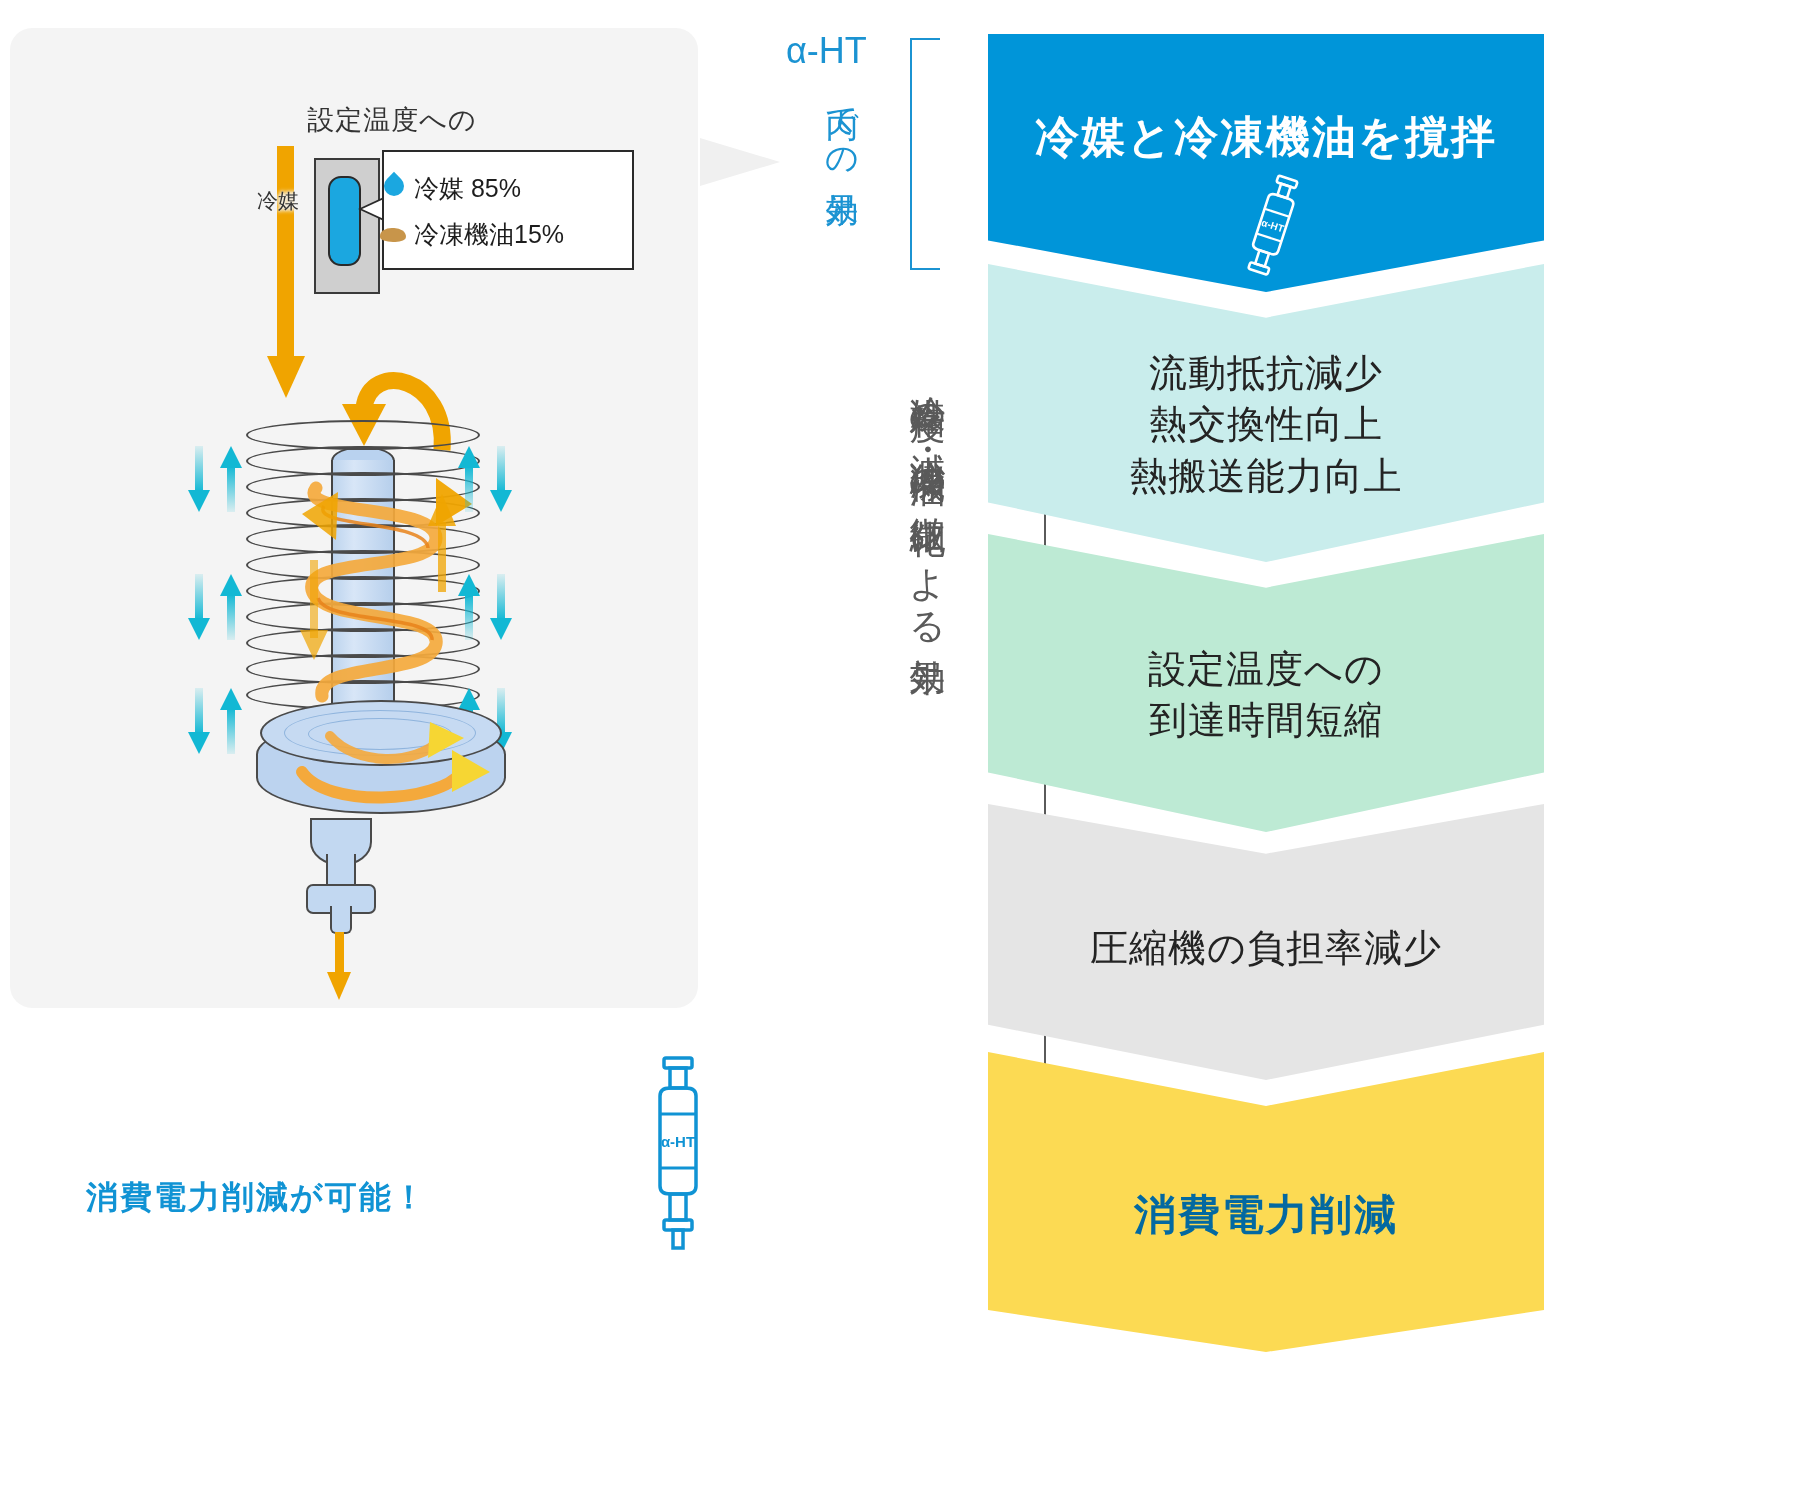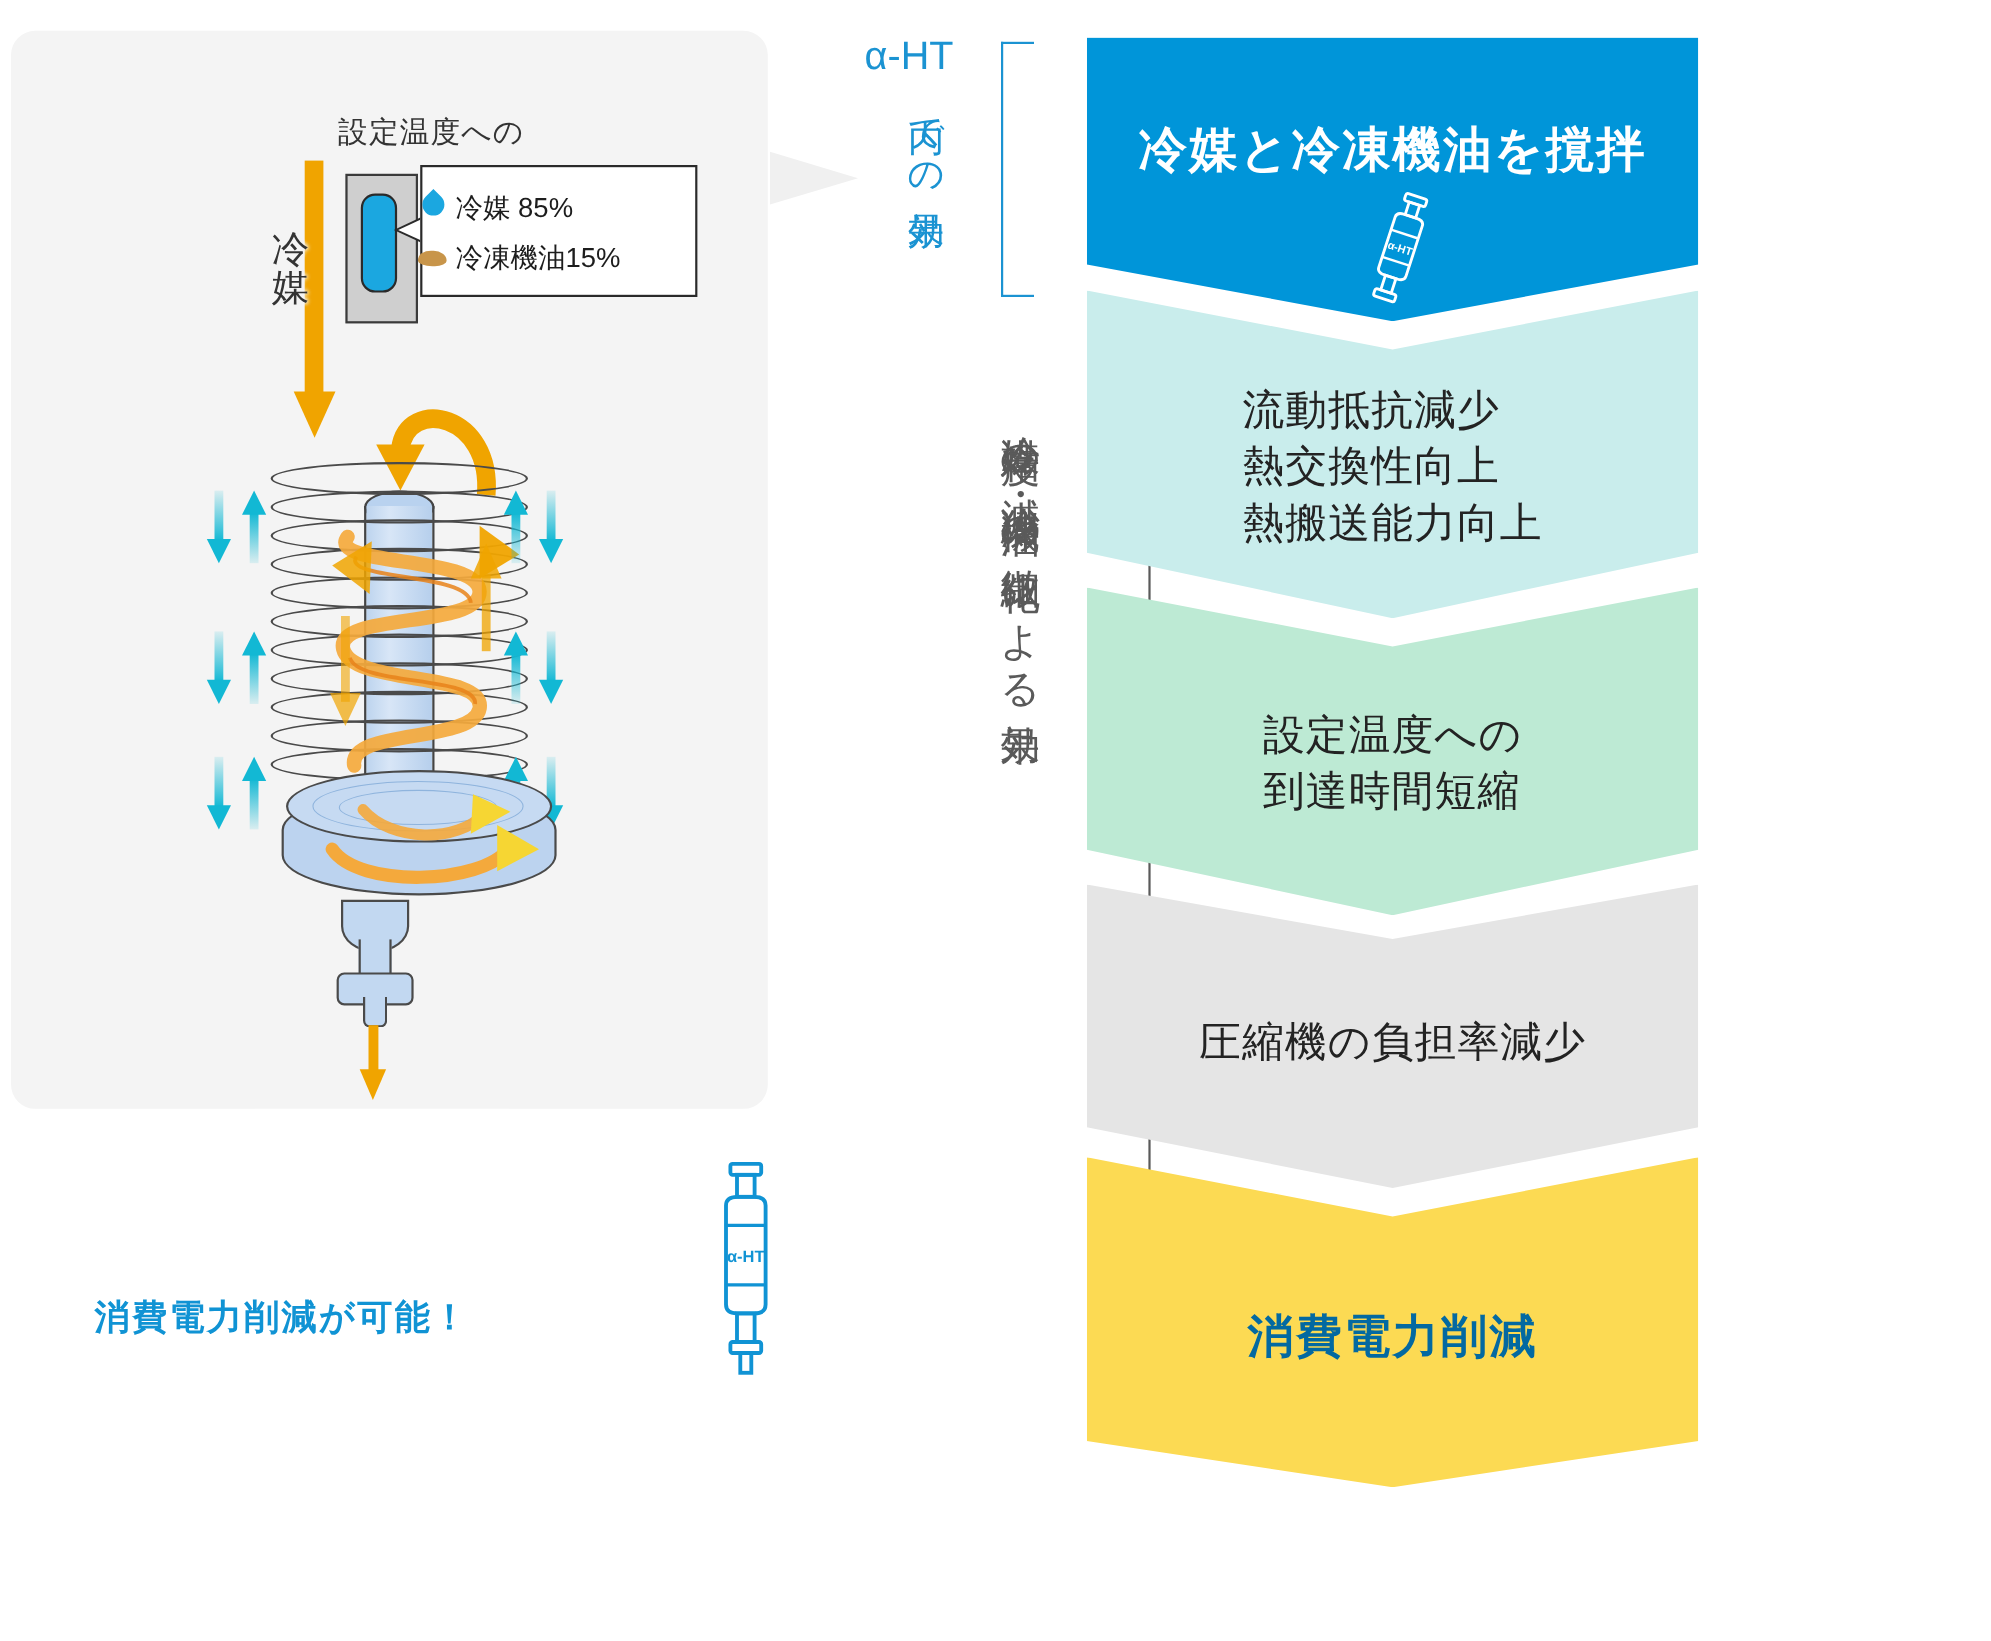--- a/index.html
+++ b/index.html
@@ -21,22 +21,22 @@
     position:absolute; left:232px; top:74px; width:300px;
     font-size:27px; color:#333; text-align:center; letter-spacing:1px;
   }
 
   
   #inlet-arrow-wrap{position:absolute; left:245px; top:118px; width:60px; height:260px;}
   #inlet-shaft{position:absolute; left:22px; top:0; width:17px; height:218px; background:#F0A400;}
   #inlet-head{position:absolute; left:12px; top:210px; width:0;height:0;
     border-left:19px solid transparent;border-right:19px solid transparent;border-top:42px solid #F0A400;}
   #inlet-label{
-    position:absolute; left:-8px; top:64px; width:52px;
-    font-size:34px; color:#333; text-align:left; line-height:1.02;
+    position:absolute; left:-8px; top:44px; width:52px;
+    font-size:21px; color:#333; text-align:right; line-height:1.02;
     text-shadow:0 0 5px #f4f4f4,0 0 5px #f4f4f4,0 0 4px #f4f4f4,0 0 3px #f4f4f4;
   }
 
   
   #pipe-section{position:absolute; left:304px; top:130px; width:62px; height:132px;
     background:#cfcfcf; border-left:2.5px solid #3a3a3a;border-right:2.5px solid #3a3a3a;
     border-top:2.5px solid #3a3a3a;border-bottom:2.5px solid #3a3a3a;}
   #pipe-inner{position:absolute; left:12px; top:16px; width:29px; height:86px;
     background:#1BA7E0; border:2.5px solid #2a2a2a; border-radius:13px;}
 
@@ -125,21 +125,21 @@
 
   
   .bracket{position:absolute; border-left:2.5px solid; border-top:2.5px solid; border-bottom:2.5px solid;
       border-right:none; background:none;}
   #bracket-top{left:910px; top:38px; width:28px; height:228px; border-color:#1B93D2;}
   #bracket-bottom{left:1044px; top:322px; width:28px; height:848px; border-color:#5a5a5a;}
 
   
   #chevrons{position:absolute; left:988px; top:34px; width:556px; height:1224px;}
   .chev{position:absolute; left:0; width:556px; display:flex;
-     align-items:center; justify-content:center; }
+     align-items:center; justify-content:center; text-align:center;}
   .chev-txt{position:relative; z-index:2; line-height:1.35;}
 
   #chev0{top:0;   height:258px; background:#0095D9;
      clip-path:polygon(0 0,100% 0,100% 80%,50% 100%,0 80%);}
   #chev1{top:230px;height:298px; background:#C9EDEC;
      clip-path:polygon(0 0,50% 18%,100% 0,100% 80%,50% 100%,0 80%);}
   #chev2{top:500px;height:298px; background:#BDEAD4;
      clip-path:polygon(0 0,50% 18%,100% 0,100% 80%,50% 100%,0 80%);}
   #chev3{top:770px;height:276px; background:#e5e5e5;
      clip-path:polygon(0 0,50% 18%,100% 0,100% 80%,50% 100%,0 80%);}

